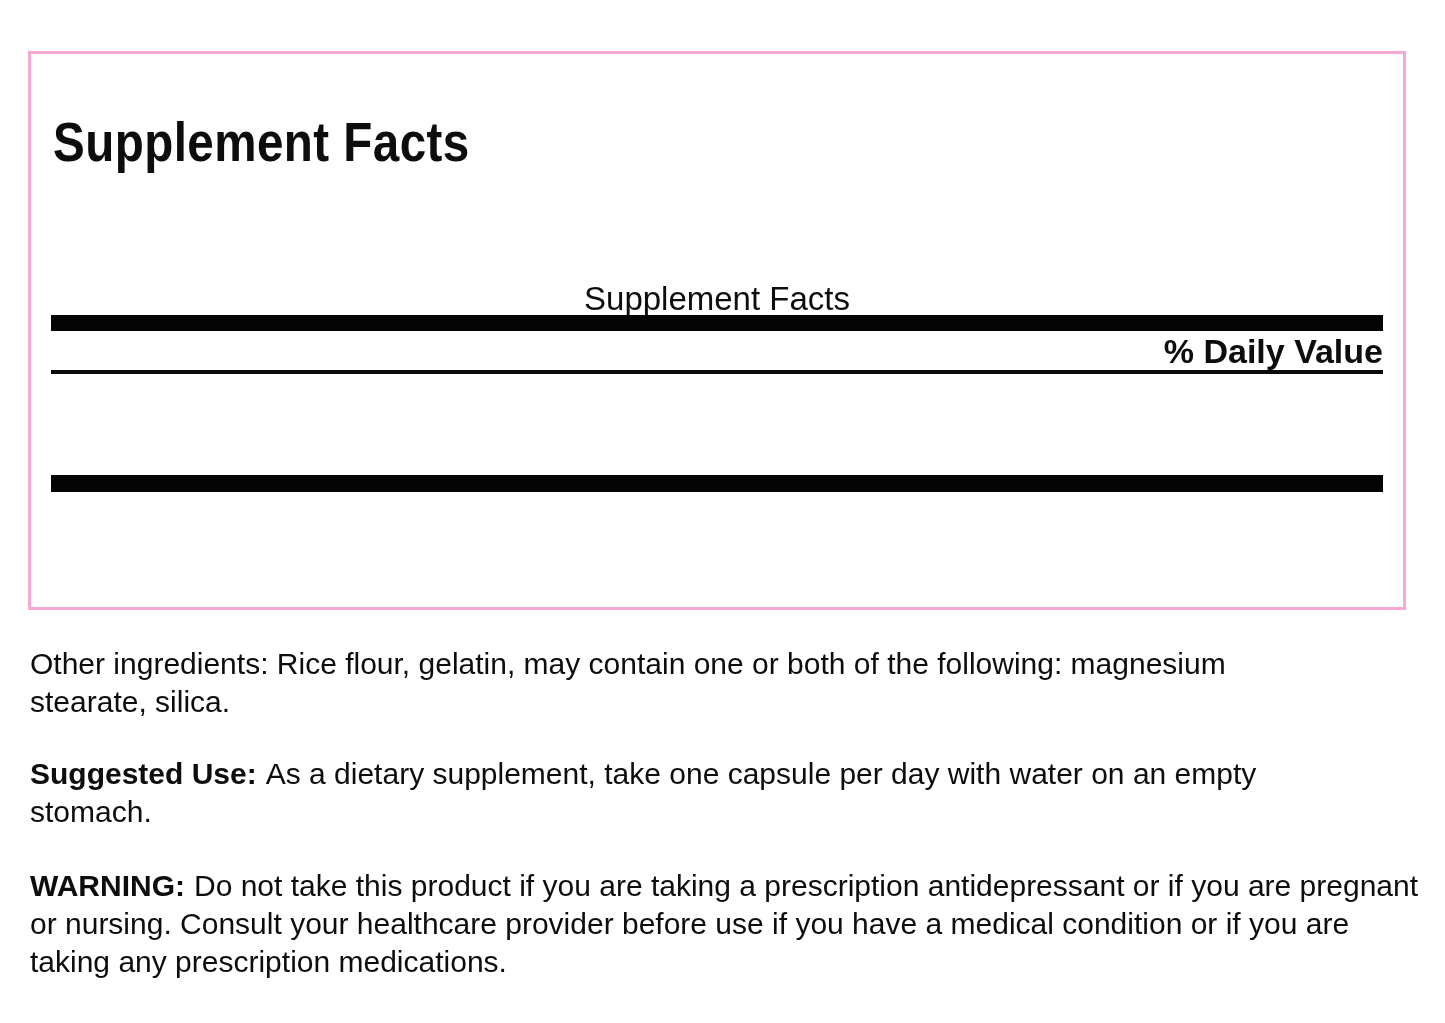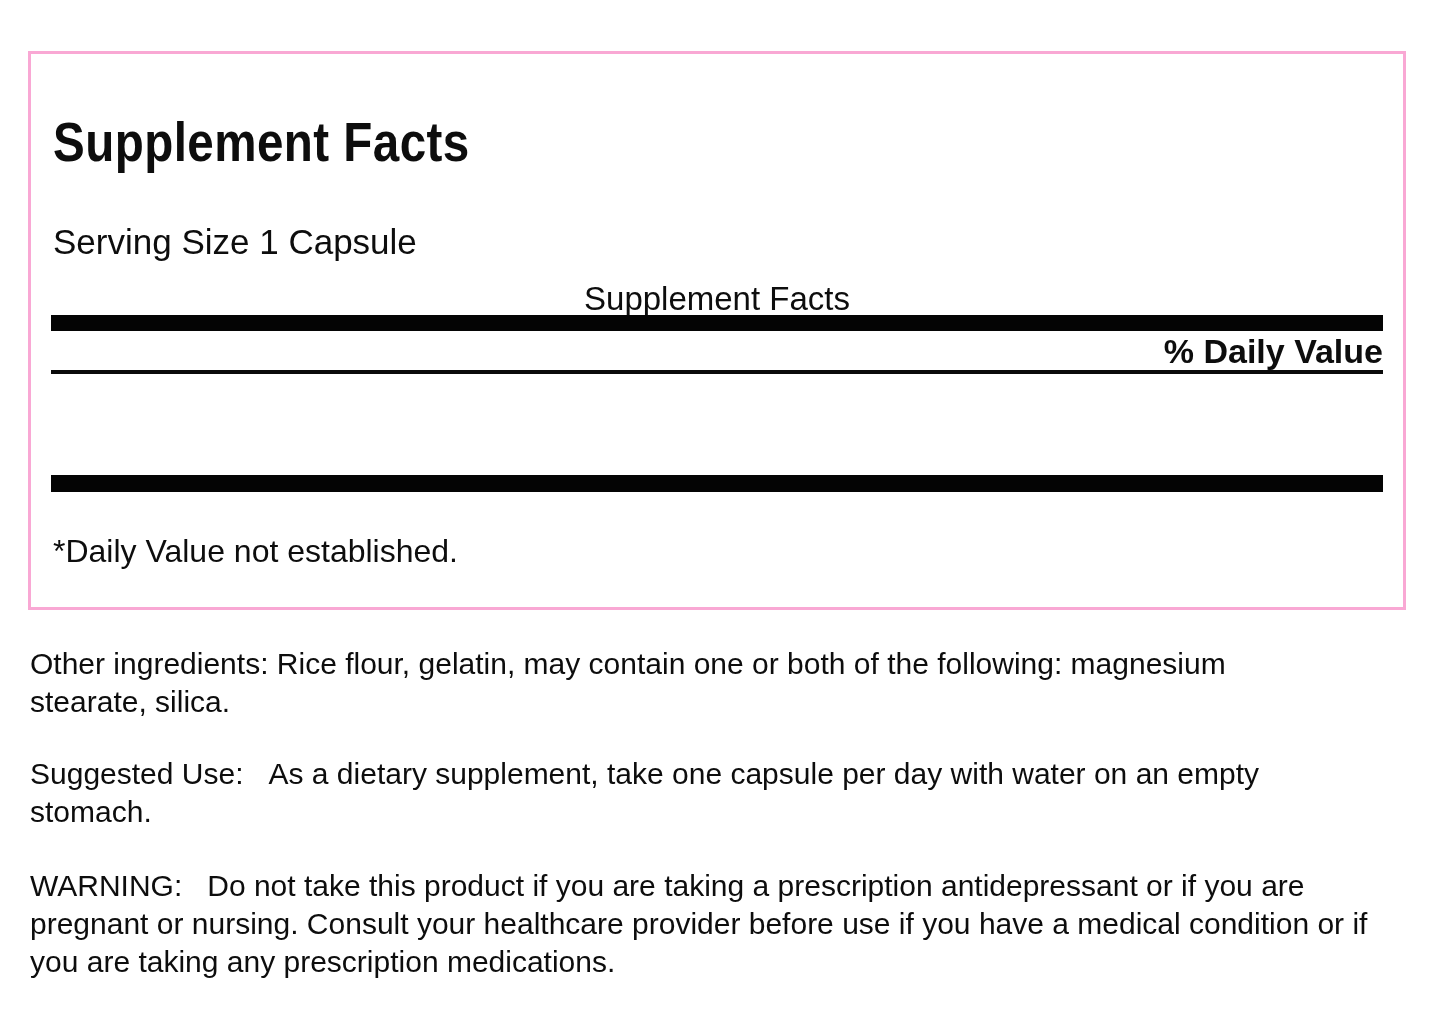--- a/index.html
+++ b/index.html
@@ -102,45 +102,43 @@
     line-height: 38px;
   }
 
   
   .para {
     position: absolute;
     left: 30px;
     font-size: 30px;
     line-height: 38px;
   }
-  .para .lead { font-weight: normal; margin-right: 25px; }
+  .para .lead { font-weight: bold; margin-right: 9px; }
   .p-other     { top: 645px; width: 1250px; }
   .p-suggested { top: 755px; width: 1280px; }
   .p-warning   { top: 867px; width: 1390px; }
 </style>
 </head>
 <body>
 
 <div class="page">
 
   <div class="facts-box">
     <div class="sf-title">Supplement Facts</div>
-    <div class="sf-serving">Serving Size 1 Capsule</div>
     <div class="sf-table-heading">Supplement Facts</div>
 
     <div class="bar bar-top"></div>
 
     <div class="sf-header-row">
       <span class="col-dv">% Daily Value</span>
     </div>
 
 
     <div class="bar bar-bottom"></div>
 
-    <div class="sf-footnote">*Daily Value not established.</div>
   </div>
 
   <div class="para p-other">Other ingredients: Rice flour, gelatin, may contain one or both of the following: magnesium stearate, silica.</div>
 
   <div class="para p-suggested">
     <span class="lead">Suggested Use:</span><span>As a dietary supplement, take one capsule per day with water on an empty stomach.</span>
   </div>
 
   <div class="para p-warning">
     <span class="lead">WARNING:</span><span>Do not take this product if you are taking a prescription antidepressant or if you are pregnant or nursing. Consult your healthcare provider before use if you have a medical condition or if you are taking any prescription medications.</span>

